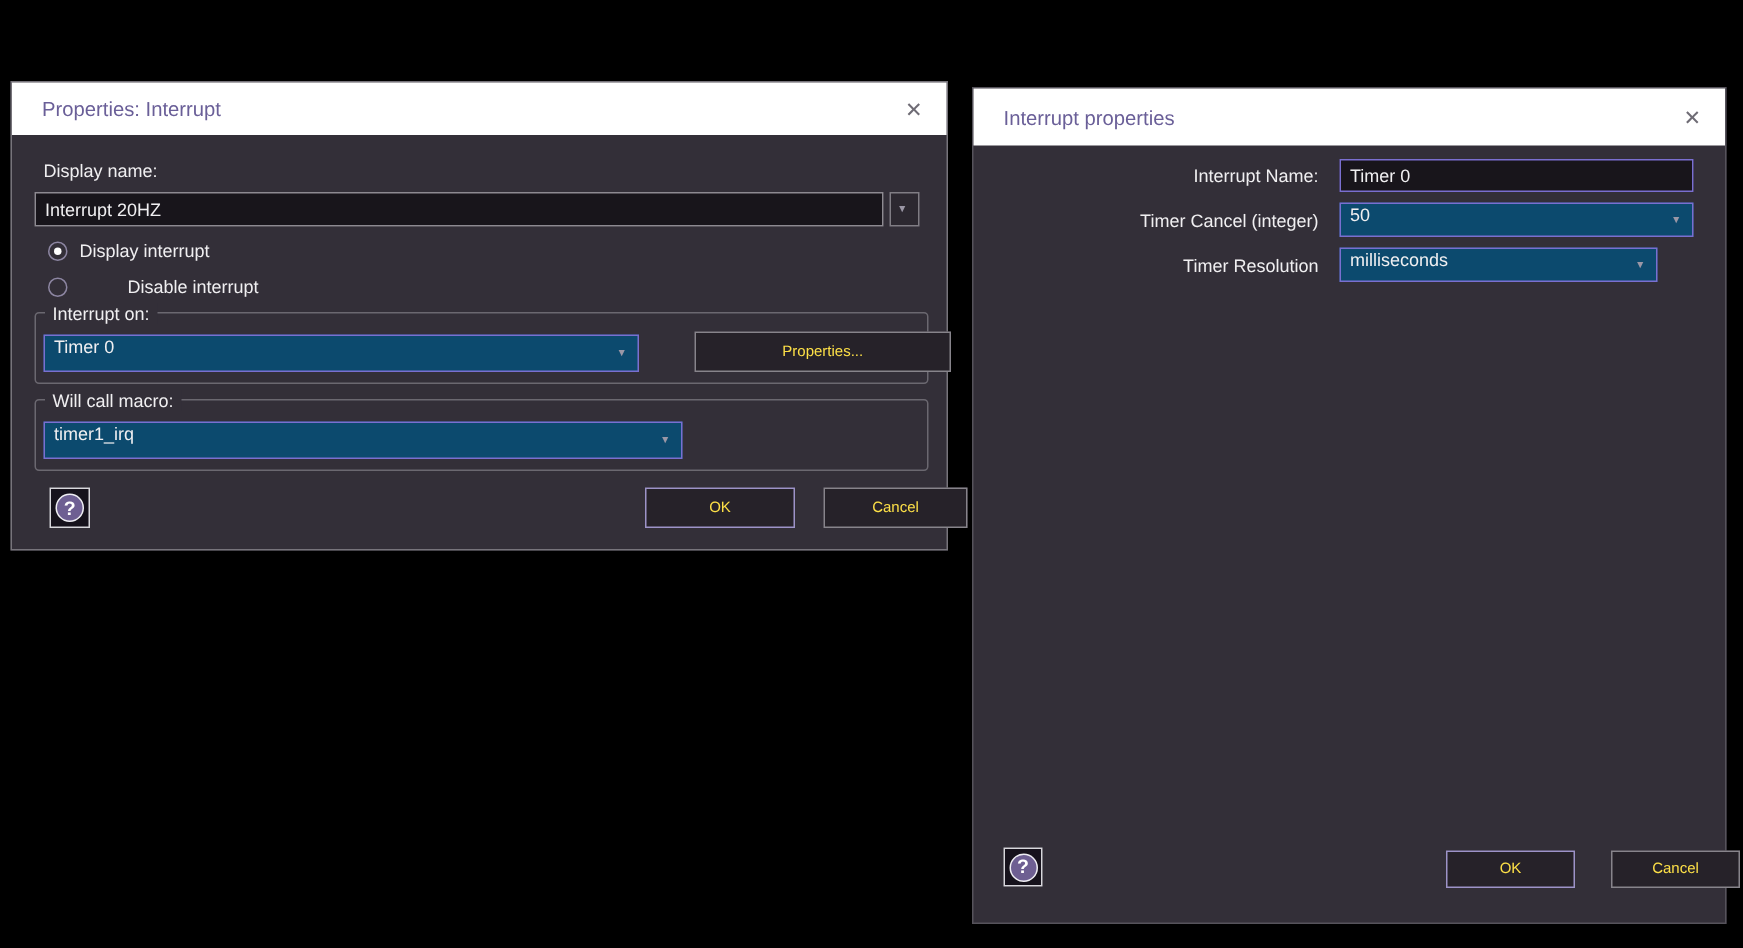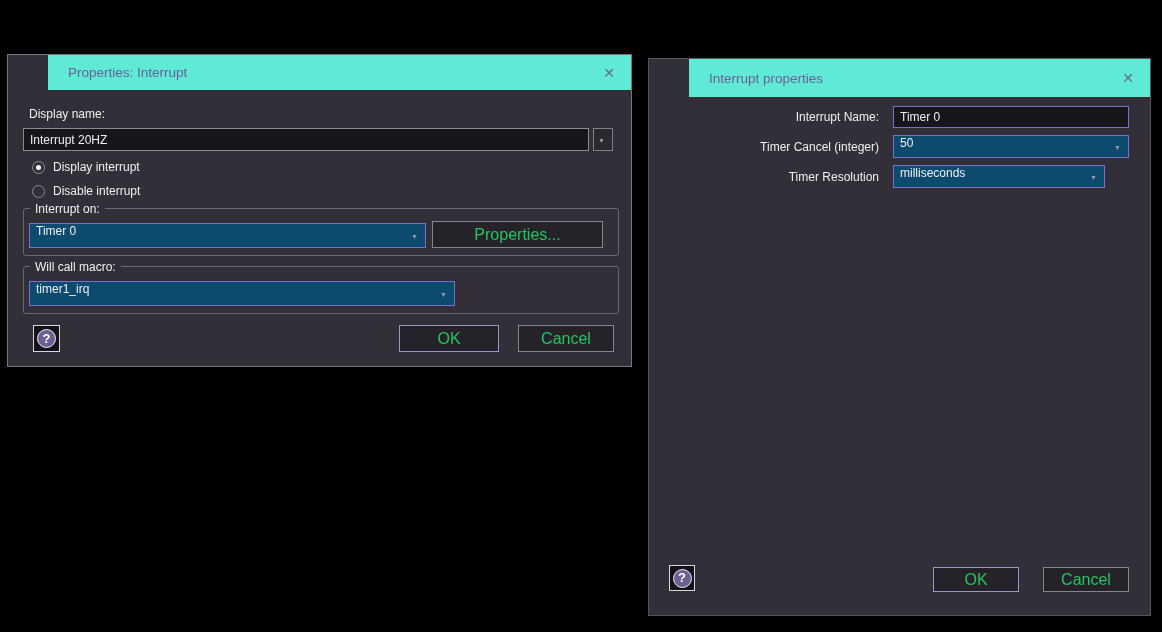--- a/index.html
+++ b/index.html
@@ -4,43 +4,43 @@
 <style>
   * { box-sizing: border-box; margin: 0; padding: 0; }
   html,body { width:1162px; height:632px; background:#000; overflow:hidden;
     font-family:"Liberation Sans", sans-serif; position:relative; }
 
   .dialog { position:absolute; background:#332f38; }
   .dlg-left  { left:7px;  top:54px; width:625px; height:313px; border:1px solid #77747b; }
   .dlg-right { left:648px; top:58px; width:503px; height:558px; border:1px solid #56535b; }
 
   .titlebar { display:flex; align-items:center; justify-content:space-between;
-    background:#5eead4; padding:0 16px 0 20px;margin-left:40px; }
+    background:#ffffff; padding:0 16px 0 20px; }
   .dlg-left  .titlebar { height:35px; }
   .dlg-right .titlebar { height:38px; }
   .title { color:#6a5f98; font-size:13.5px; }
   .close-btn { color:#6f6c75; font-size:14px; line-height:1; cursor:default; }
 
   .lbl { color:#f0eff1; font-size:12px; position:absolute; white-space:nowrap; }
 
   .textfield { position:absolute; background:#18151b; border:1px solid #8d8a91;
     color:#f0eff1; font-size:12px; display:flex; align-items:center; padding-left:6px;
     white-space:nowrap; overflow:hidden; }
   .purple-border { border:1px solid #7a6fd0; }
 
   .combo { position:absolute; background:#0c4a6e; border:1px solid #7a6fd0;
     color:#f0eff1; font-size:12px; display:flex; padding-left:6px; }
   .combo .arrow, .split-btn .arrow { position:absolute; right:7px; top:50%;
     transform:translateY(-50%); color:#9b97a6; font-size:7px; }
 
   .split-btn { position:absolute; background:#2c2830; border:1px solid #807d84; }
 
   .btn { position:absolute; background:#262229; border:1px solid #87848b;
-    color:#22c55e; font-size:16px; display:flex; align-items:center; justify-content:center;
-    white-space:nowrap; }
+    color:#fde047; font-size:10px; display:flex; align-items:center; justify-content:center;
+    white-space:nowrap;margin-left:31px; }
   .btn.focused { border:1px solid #9d93c8; }
 
   .groupbox { position:absolute; border:1px solid #6b6870; border-radius:3px; }
   .group-label { position:absolute; background:#332f38; padding:0 5px; z-index:2; }
 
   .radio { position:absolute; display:flex; align-items:center; }
   .radio .circle { width:13px; height:13px; border:1px solid #8d86a2; border-radius:50%;
     position:relative; flex:0 0 auto; }
   .radio.checked .circle::after { content:""; position:absolute; left:3px; top:3px;
     width:5px; height:5px; border-radius:50%; background:#ffffff; }
@@ -68,21 +68,21 @@
 
   <div class="textfield" style="left:15px; top:73px; width:566px; height:23px;">Interrupt 20HZ</div>
   <div class="split-btn" style="left:585px; top:73px; width:20px; height:23px;">
     <span class="arrow">▼</span>
   </div>
 
   <div class="radio checked" style="left:24px; top:105px;">
     <span class="circle"></span>
     <span class="rlabel">Display interrupt</span>
   </div>
-  <div class="radio" style="left:24px; top:129px;">
+  <div class="radio" style="left:24px; top:129px;gap:32px;">
     <span class="circle"></span>
     <span class="rlabel">Disable interrupt</span>
   </div>
 
   <div class="groupbox" style="left:15px; top:153px; width:596px; height:48px;"></div>
   <span class="lbl group-label" style="left:22px; top:147px;">Interrupt on:</span>
   <div class="combo" style="left:21px; top:168px; width:397px; height:25px;">
     <span>Timer 0</span>
     <span class="arrow">▼</span>
   </div>

